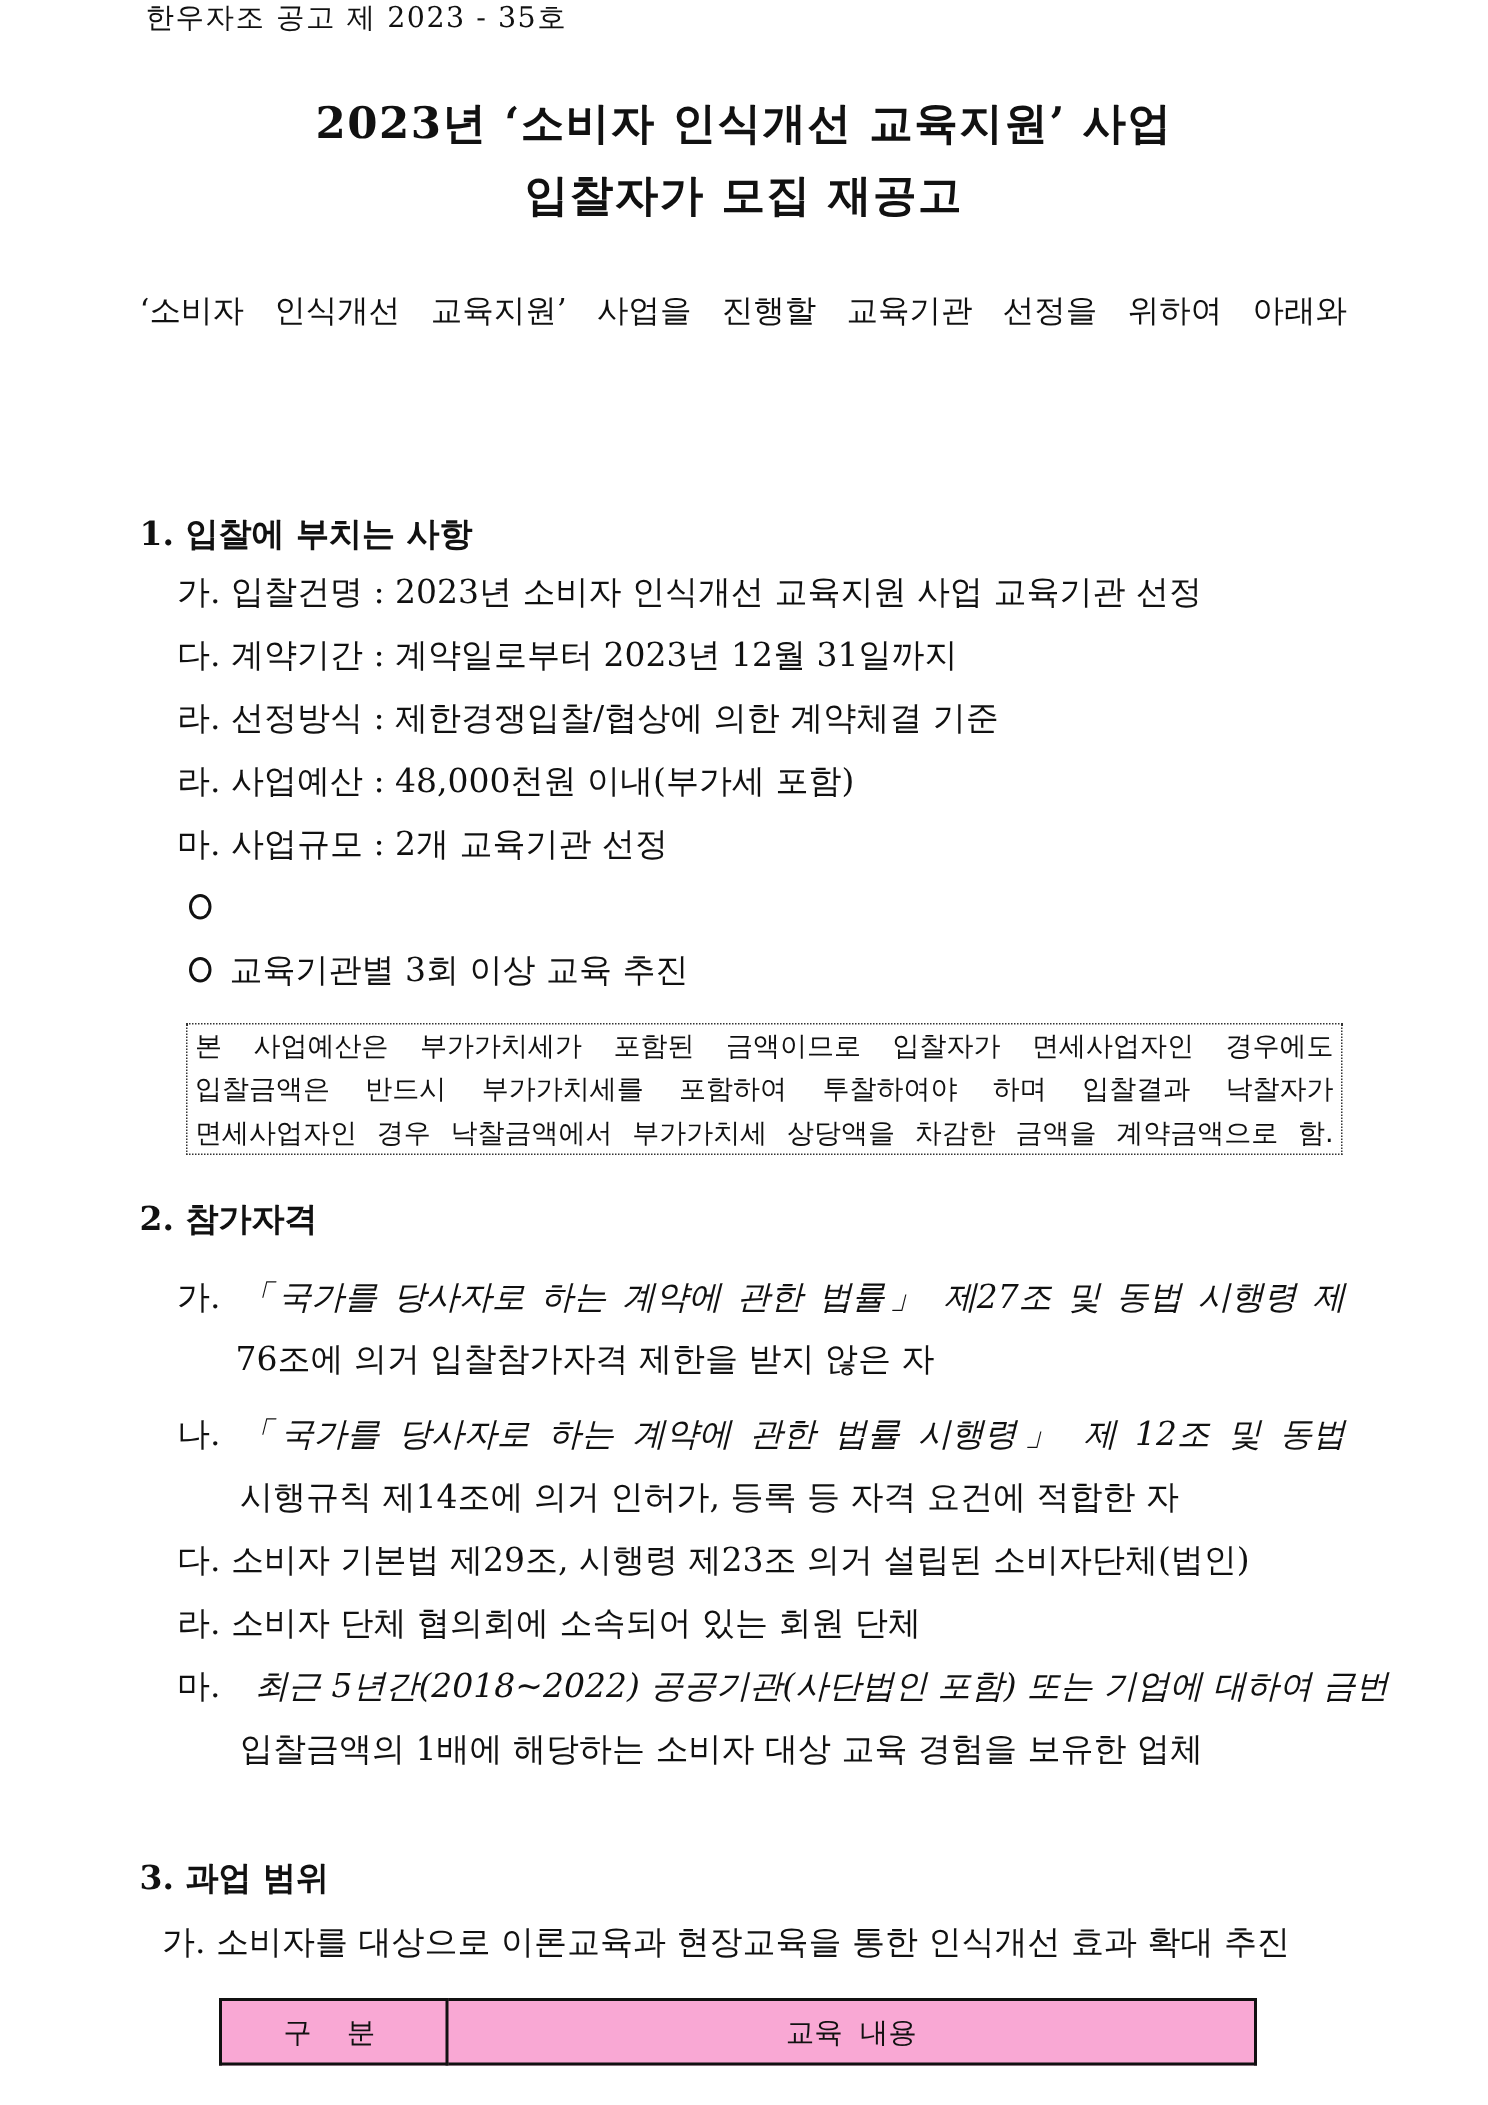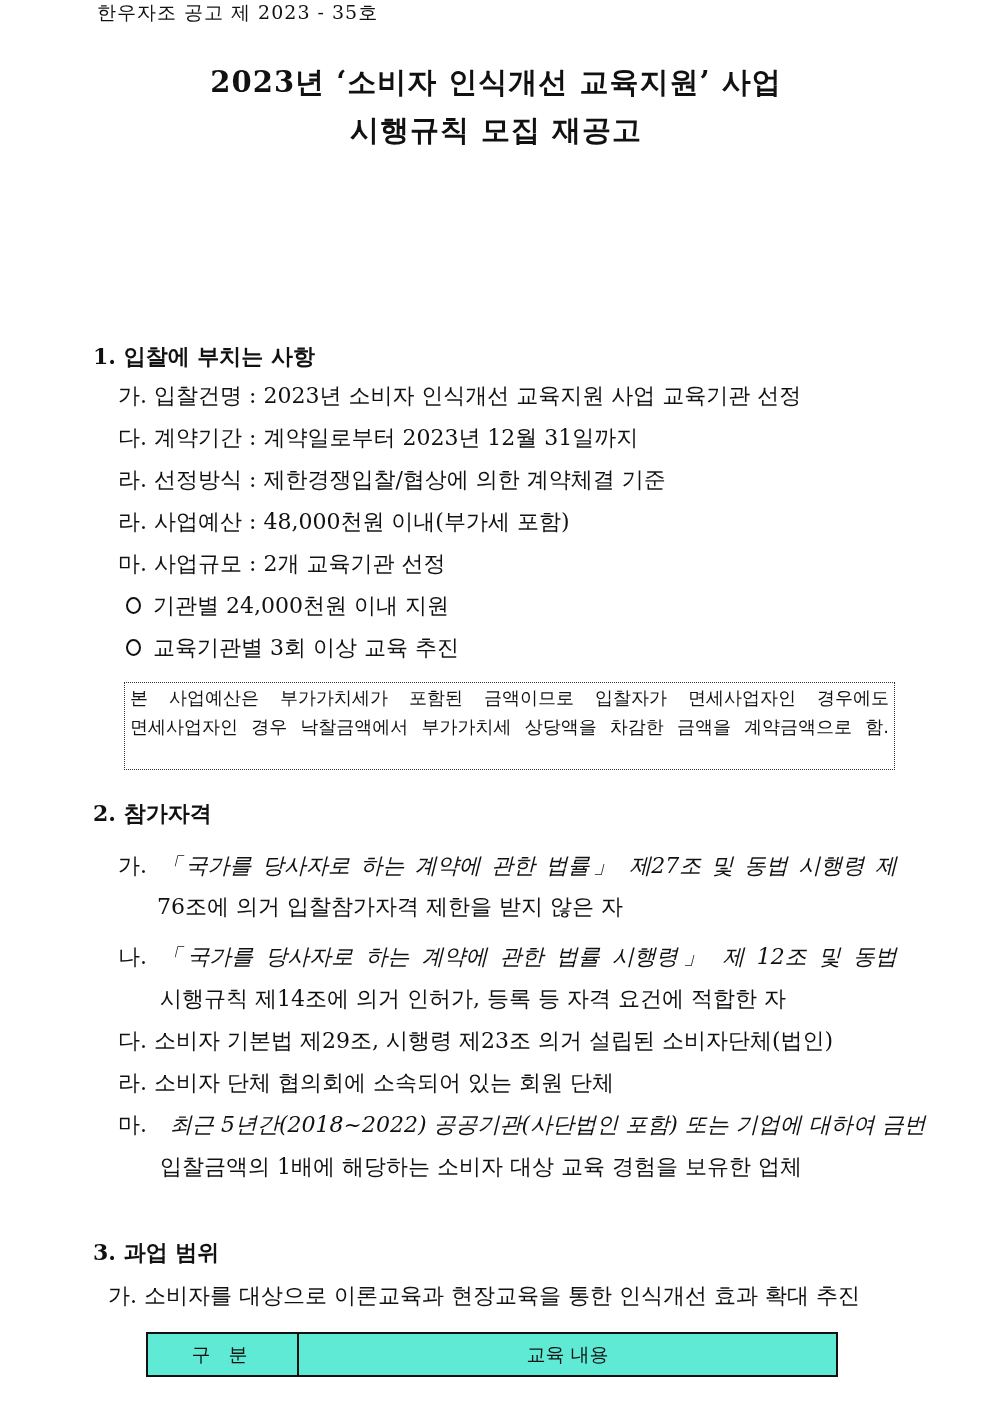--- a/index.html
+++ b/index.html
@@ -86,41 +86,43 @@
       display: block;
       white-space: nowrap;
       text-align: justify;
       text-align-last: justify;
     }
 
     .scope-table {
       left: 146px; top: 1332px;
       width: 692px; height: 45px;
       border-collapse: collapse;
-      background: #5eead4;
+      background: #f9a8d4;
       font-size: 19px;
+      font-family: Liberation Mono, monospace;
     }
     .scope-table th {
       border: 2px solid #111;
       font-weight: normal;
       text-align: center;
       height: 41px;
       padding: 0;
     }
     .scope-table th.col1 { width: 149px; letter-spacing: 6px; }
   </style>
 </head>
 <body>
 
 <div class="abs doc-number">한우자조 공고 제 2023 - 35호</div>
 
 <div class="abs title l1">2023년 ‘소비자 인식개선 교육지원’ 사업</div>
-<div class="abs title l2">시행규칙 모집 재공고</div>
+<div class="abs title l2">입찰자가 모집 재공고</div>
 
 <div class="abs intro">
+  <span class="line">‘소비자 인식개선 교육지원’ 사업을 진행할 교육기관 선정을 위하여 아래와</span>
 </div>
 
 <div class="abs section-heading" style="top:341px;">1. 입찰에 부치는 사항</div>
 
 <div class="abs item" style="left:118px; top:381px;">
   <span>가.</span>
   <span>입찰건명 : 2023년 소비자 인식개선 교육지원 사업 교육기관 선정</span>
 </div>
 <div class="abs item" style="left:118px; top:423px;">
   <span>다.</span>
@@ -133,28 +135,29 @@
 <div class="abs item" style="left:118px; top:507px;">
   <span>라.</span>
   <span>사업예산 : 48,000천원 이내(부가세 포함)</span>
 </div>
 <div class="abs item" style="left:118px; top:549px;">
   <span>마.</span>
   <span>사업규모 : 2개 교육기관 선정</span>
 </div>
 
 <div class="abs item" style="left:126px; top:591px;">
-  <span class="bullet-circle"></span><span>기관별 24,000천원 이내 지원</span>
+  <span class="bullet-circle"></span>
 </div>
 <div class="abs item" style="left:126px; top:633px;">
   <span class="bullet-circle"></span><span>교육기관별 3회 이상 교육 추진</span>
 </div>
 
 <div class="abs notice-box">
   <span class="line">본 사업예산은 부가가치세가 포함된 금액이므로 입찰자가 면세사업자인 경우에도</span>
+  <span class="line">입찰금액은 반드시 부가가치세를 포함하여 투찰하여야 하며 입찰결과 낙찰자가</span>
   <span class="line">면세사업자인 경우 낙찰금액에서 부가가치세 상당액을 차감한 금액을 계약금액으로 함.</span>
 </div>
 
 <div class="abs section-heading" style="top:798px;">2. 참가자격</div>
 
 <div class="abs item" style="left:118px; top:851px;">가.</div>
 <div class="abs item justify" style="left:160px; top:851px; width:737px;"><span>「국가를 당사자로 하는 계약에 관한 법률」 제27조 및 동법 시행령 제</span></div>
 <div class="abs item" style="left:157px; top:892px;">76조에 의거 입찰참가자격 제한을 받지 않은 자</div>
 
 <div class="abs item" style="left:118px; top:942px;">나.</div>

